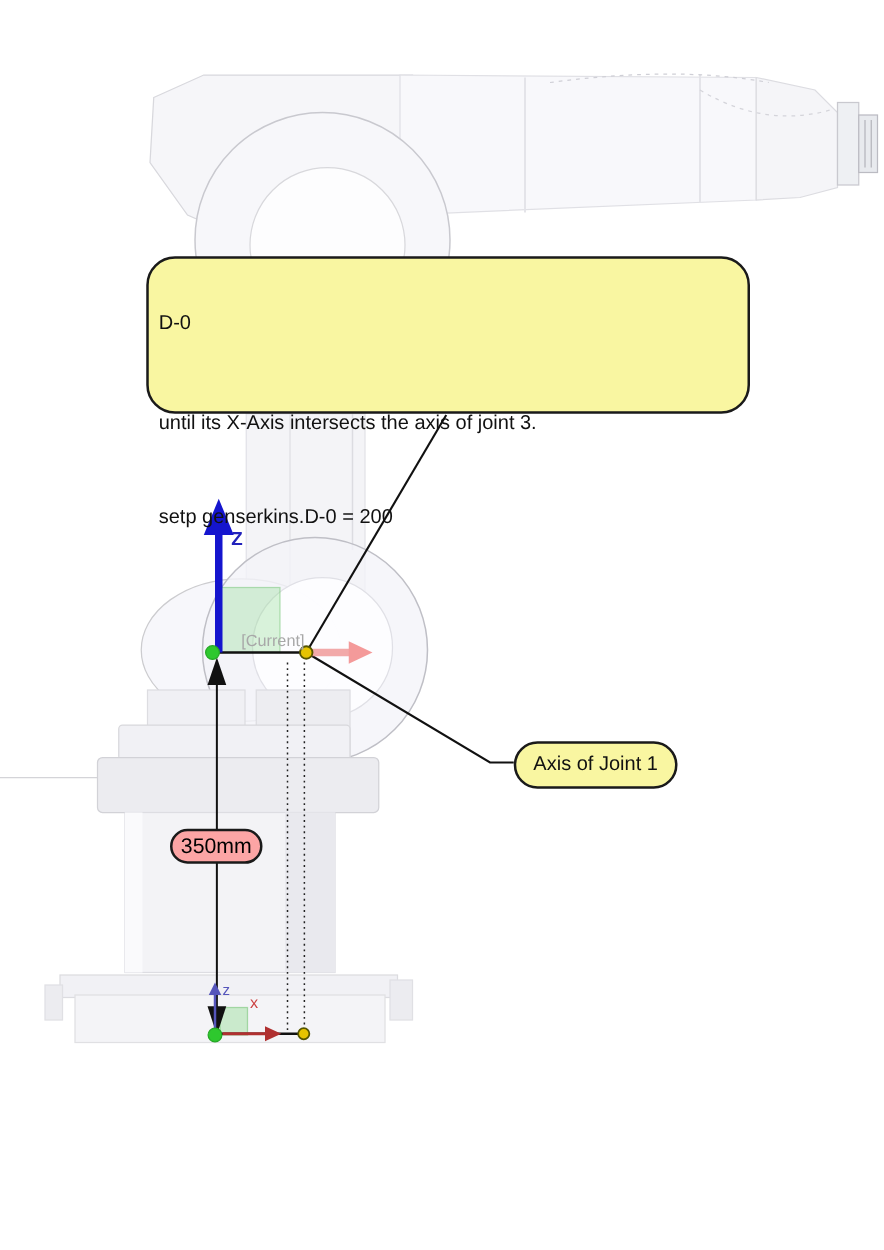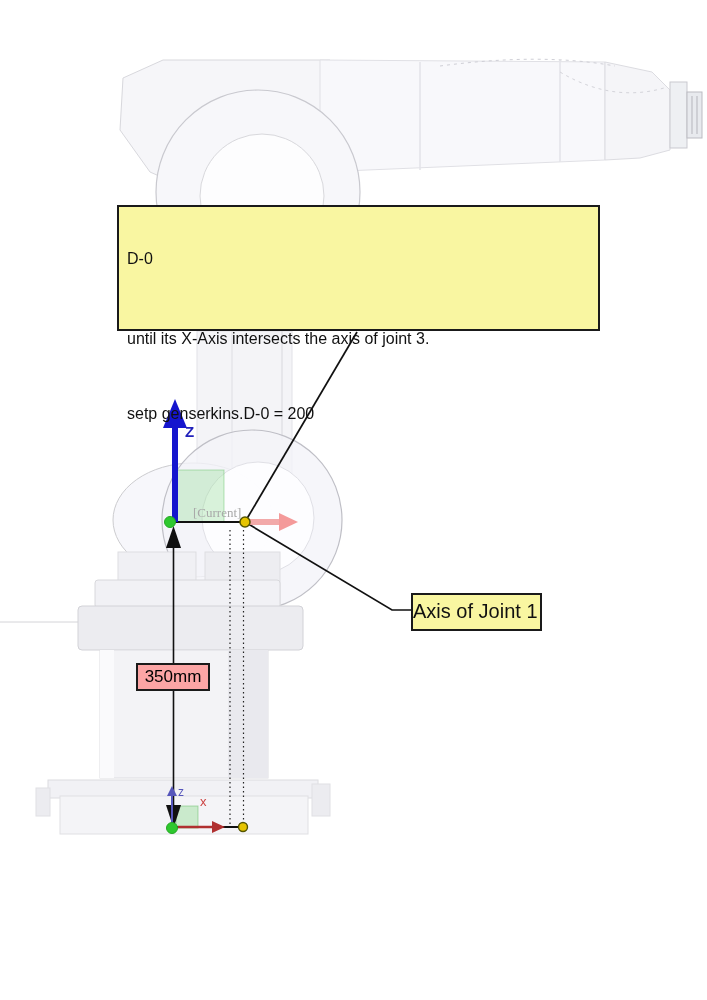--- a/index.html
+++ b/index.html
@@ -1,40 +1,40 @@
 <!DOCTYPE html>
 <html><head>
 <meta charset="utf-8">
 <style>
   html,body{margin:0;padding:0;background:#fff;}
   body{font-family:"Liberation Sans",sans-serif;}
   #stage{position:relative;width:707px;height:1000px;background:#ffffff;overflow:hidden;}
   #vector{position:absolute;left:0;top:0;z-index:1;}
-  .txt{position:absolute;z-index:2;}
+  .txt{position:absolute;z-index:2;border-radius:23px;}
   .note-box{
     left:117px;top:205px;width:483px;height:126px;box-sizing:border-box;
     background:#F9F6A1;border:2px solid #1a1a1a;
     padding:4px 8px;font-size:16px;line-height:19px;color:#111;
     white-space:pre-wrap;
   }
   .note-title{line-height:20px;margin-bottom:22px;}
   .note-line{line-height:19px;}
   .note-cmd{margin-top:18px;line-height:19px;}
   .axis-box{
     left:411px;top:593px;width:131px;height:38px;box-sizing:border-box;
     background:#F9F6A1;border:2px solid #1a1a1a;
-    font-size:20px;line-height:33px;color:#111;
+    font-size:16px;line-height:33px;text-align:center;color:#111;
   }
   .dim-box{
     left:136px;top:663px;width:74px;height:28px;box-sizing:border-box;
     background:#fca5a5;border:2px solid #1a1a1a;
     font-size:17px;line-height:23px;text-align:center;color:#000;
   }
   .z-upper{left:185px;top:423px;font-size:15px;font-weight:bold;color:#2222BB;}
-  .current-label{left:193px;top:505px;font-size:13px;color:#a8a8a8;font-family:Liberation Serif, serif;}
+  .current-label{left:193px;top:505px;font-size:13px;color:#a8a8a8;}
   .z-lower{left:178px;top:785px;font-size:12px;color:#5555BB;}
   .x-lower{left:200px;top:794px;font-size:13px;color:#CC4444;}
 </style>
 </head>
 <body>
 
 <div id="stage">
 
   <svg id="vector" width="707" height="1000" viewBox="0 0 707 1000">
 

